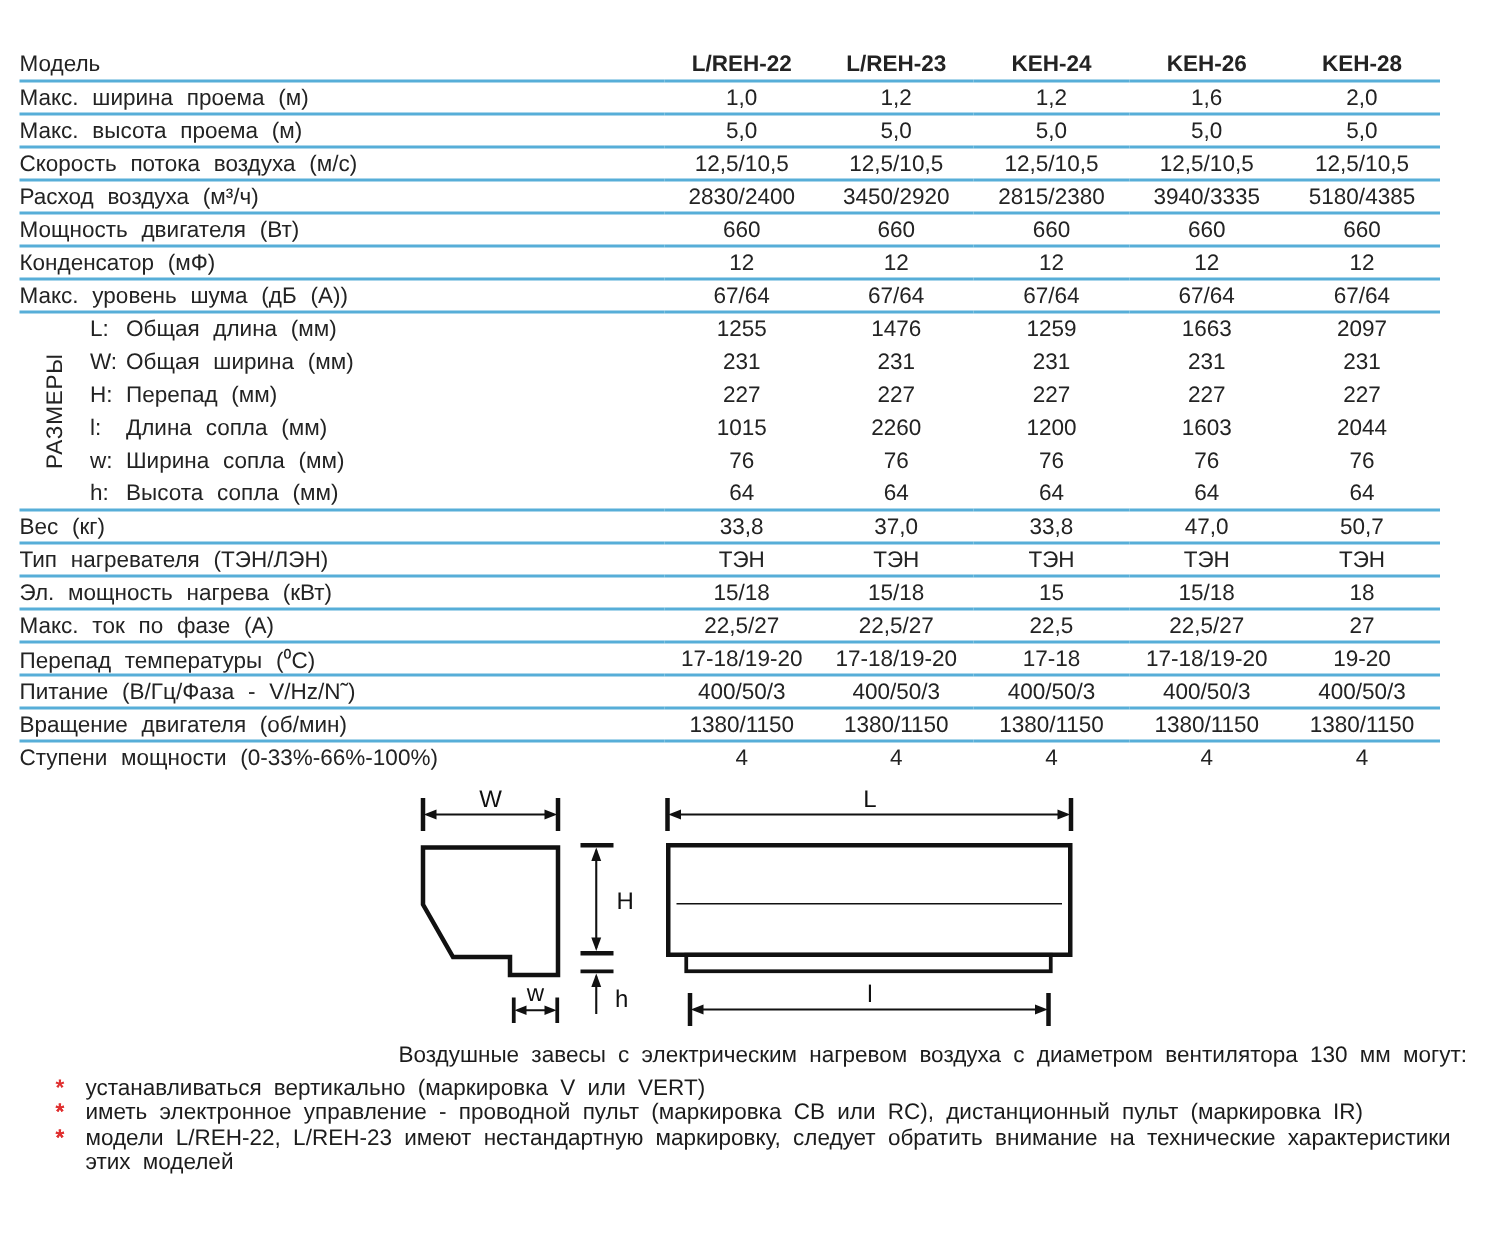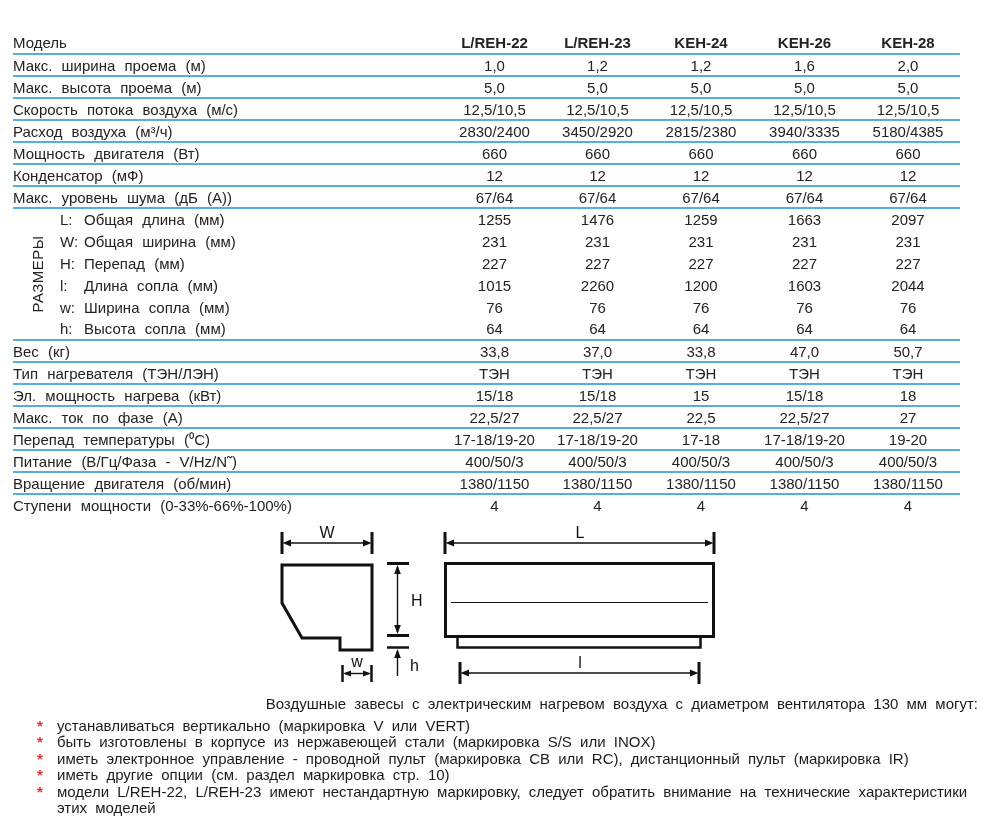--- a/index.html
+++ b/index.html
@@ -294,20 +294,20 @@
       <polygon class="head" points="202.5,149 211,145.6 211,152.4"></polygon>
       <polygon class="head" points="440.5,149 432,145.6 432,152.4"></polygon>
       <text class="dlab" x="322" y="144" text-anchor="middle">l</text>
     </g>
   </svg>
 
   <div class="notes">
     <p class="intro">Воздушные завесы с электрическим нагревом воздуха с диаметром вентилятора 130 мм могут:</p>
     <div>
         <div class="bullet"><span class="mark">*</span><span>устанавливаться вертикально (маркировка V или VERT)</span></div>
-        <div class="bullet"><span class="mark">*</span><span>быть изготовлены в корпусе из нержавеющей стали (маркировка S/S или INOX)</span></div>
+        <div class="bullet"><span class="mark">*</span></div>
         <div class="bullet"><span class="mark">*</span><span>иметь электронное управление - проводной пульт (маркировка СВ или RC), дистанционный пульт (маркировка IR)</span></div>
-        <div class="bullet"><span class="mark">*</span><span>иметь другие опции (см. раздел маркировка стр. 10)</span></div>
+        <div class="bullet"><span class="mark">*</span></div>
         <div class="bullet"><span class="mark">*</span><span>модели L/REH-22, L/REH-23 имеют нестандартную маркировку, следует обратить внимание на технические характеристики этих моделей</span></div>
       </div>
   </div>
 
 </div>
 
 </body></html>

